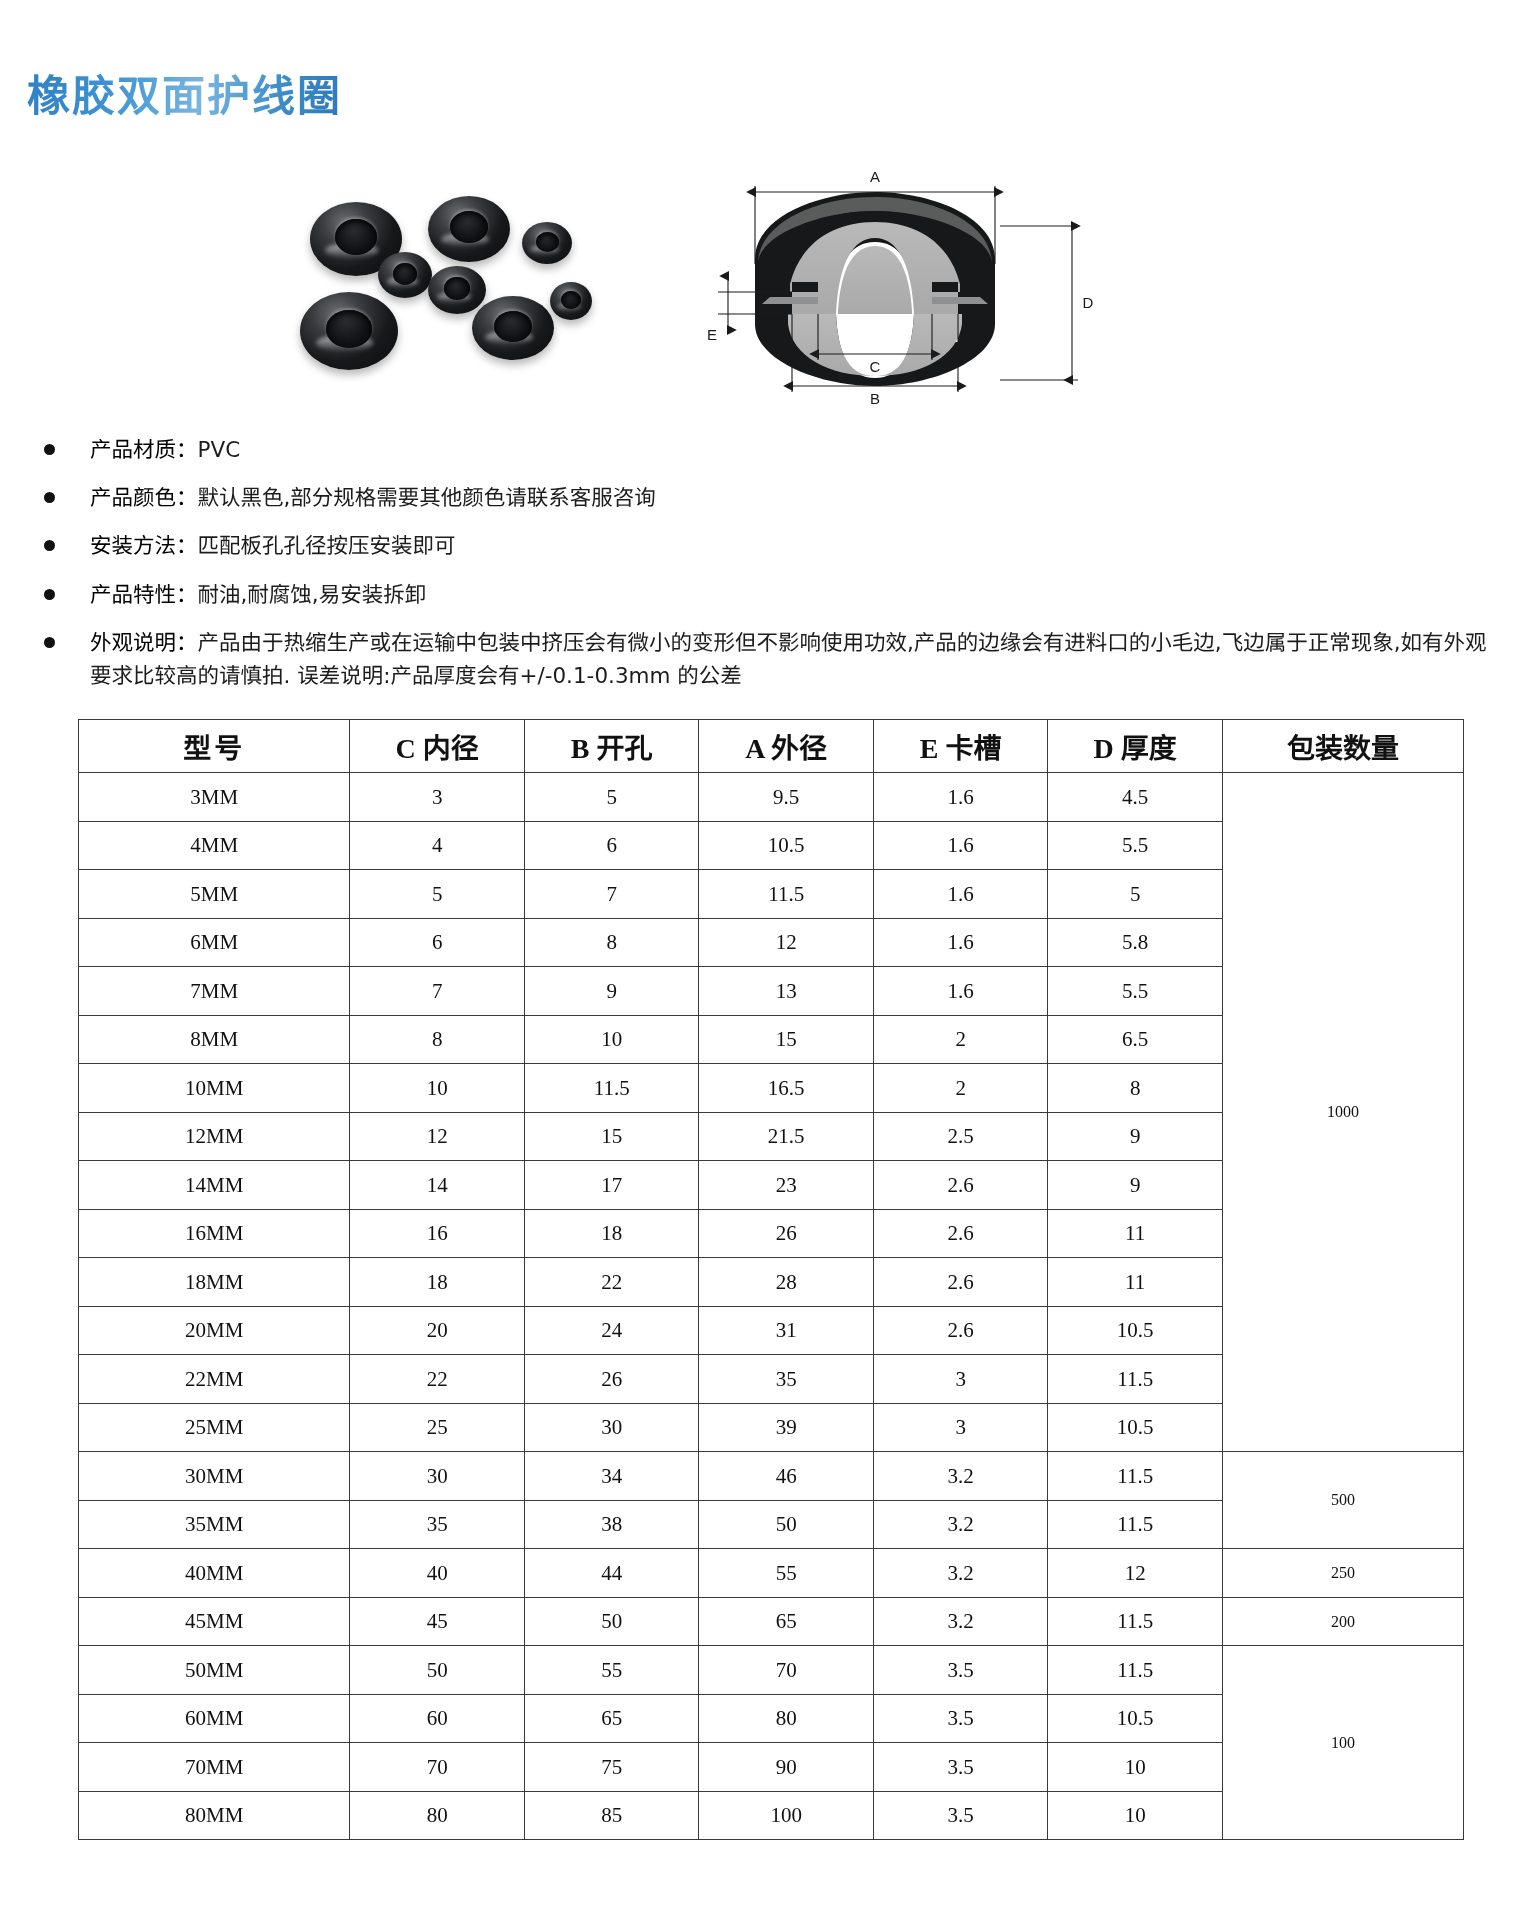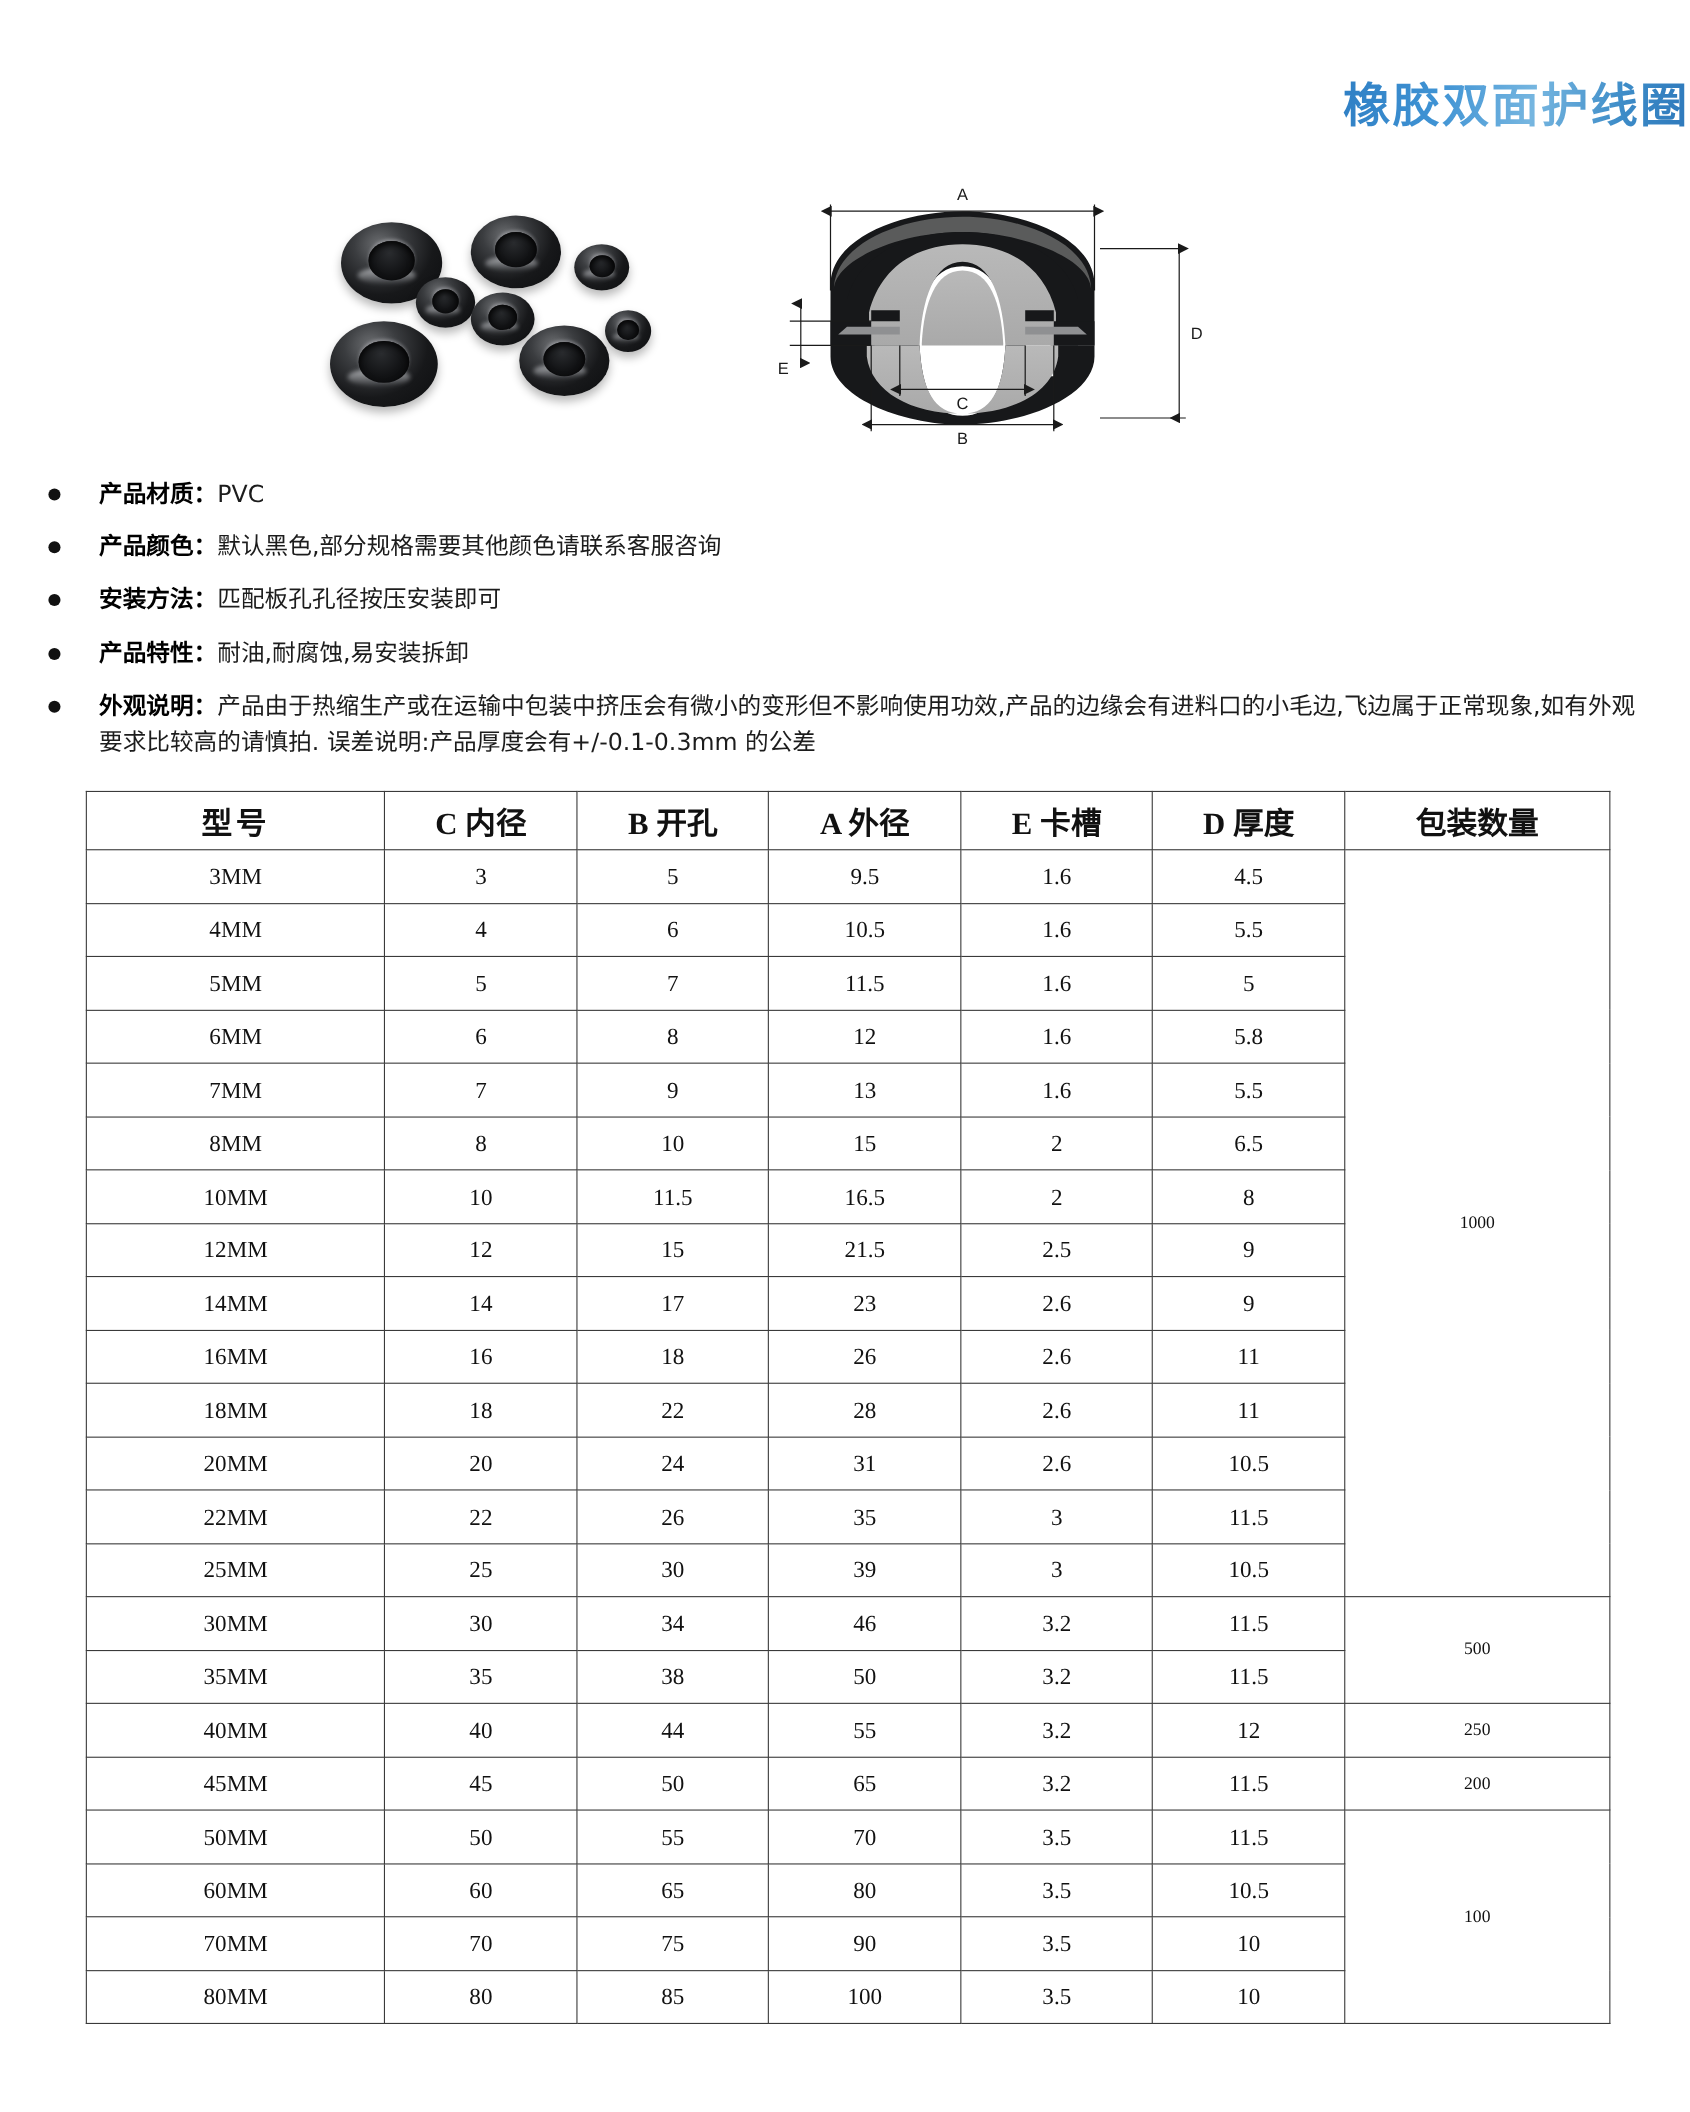--- a/index.html
+++ b/index.html
@@ -18,23 +18,24 @@
   .page {
     position: relative;
     width: 1536px;
     min-height: 1920px;
     box-sizing: border-box;
     padding: 0;
   }
 
   
   .title-wrap {
-    text-align: right;
+    text-align: left;
     padding-top: 32px;
     padding-bottom: 6px;
+    margin-left: 27px;
   }
   .title {
     display: inline-block;
     font-family: "DejaVu Sans", "Liberation Sans", sans-serif;
     font-size: 43px;
     font-weight: 600;
     letter-spacing: 2px;
     background: linear-gradient(100deg, #2f7fc4 0%, #3f93d4 28%, #76b6e0 55%, #3d8cc8 80%, #2d78bb 100%);
     -webkit-background-clip: text;
     background-clip: text;
@@ -123,21 +124,21 @@
   .specs li .dot {
     position: absolute;
     left: 22px;
     top: 11px;
     width: 11px;
     height: 11px;
     border-radius: 50%;
     background: #111111;
   }
   .specs li .k {
-    font-weight: bold;
+    font-weight: normal;
     color: #000000;
   }
   .specs li .v {
     font-weight: normal;
   }
 
   
   .table-wrap {
     padding: 12px 72px 40px 78px;
   }

